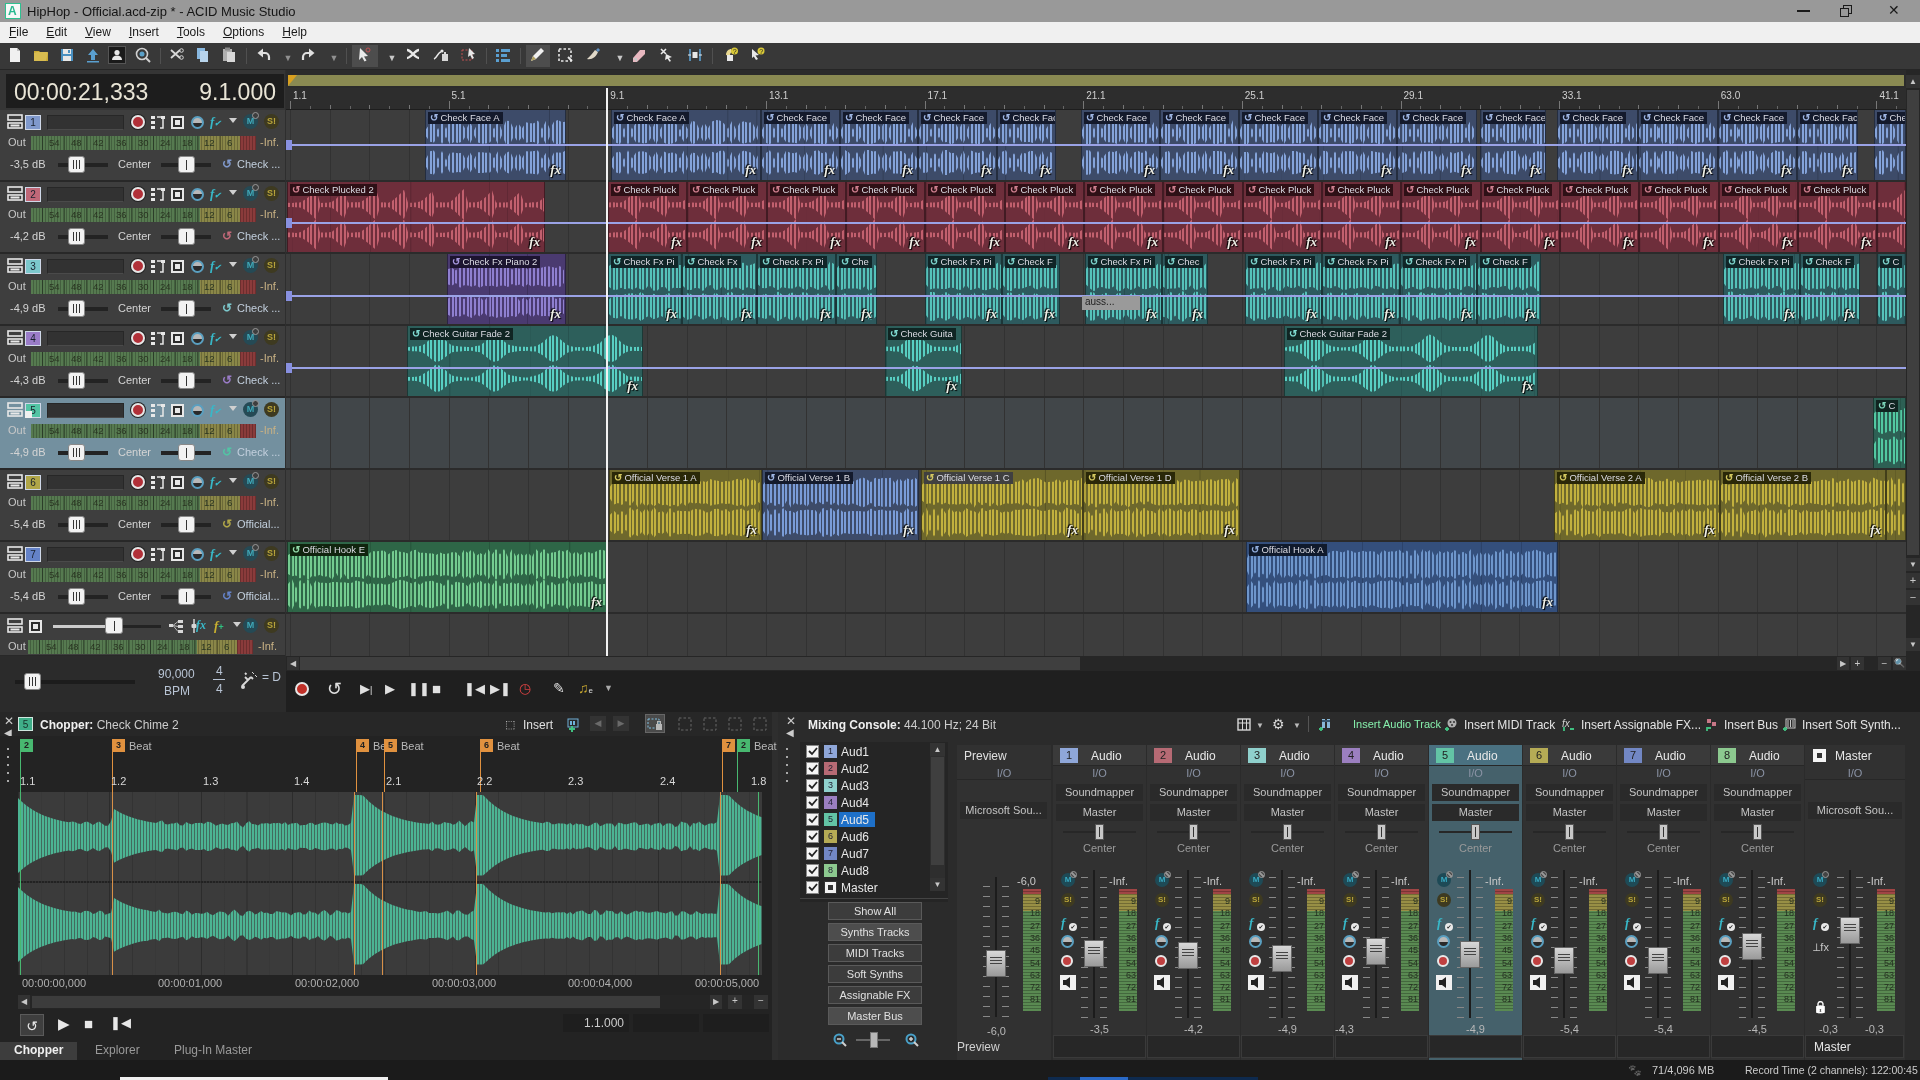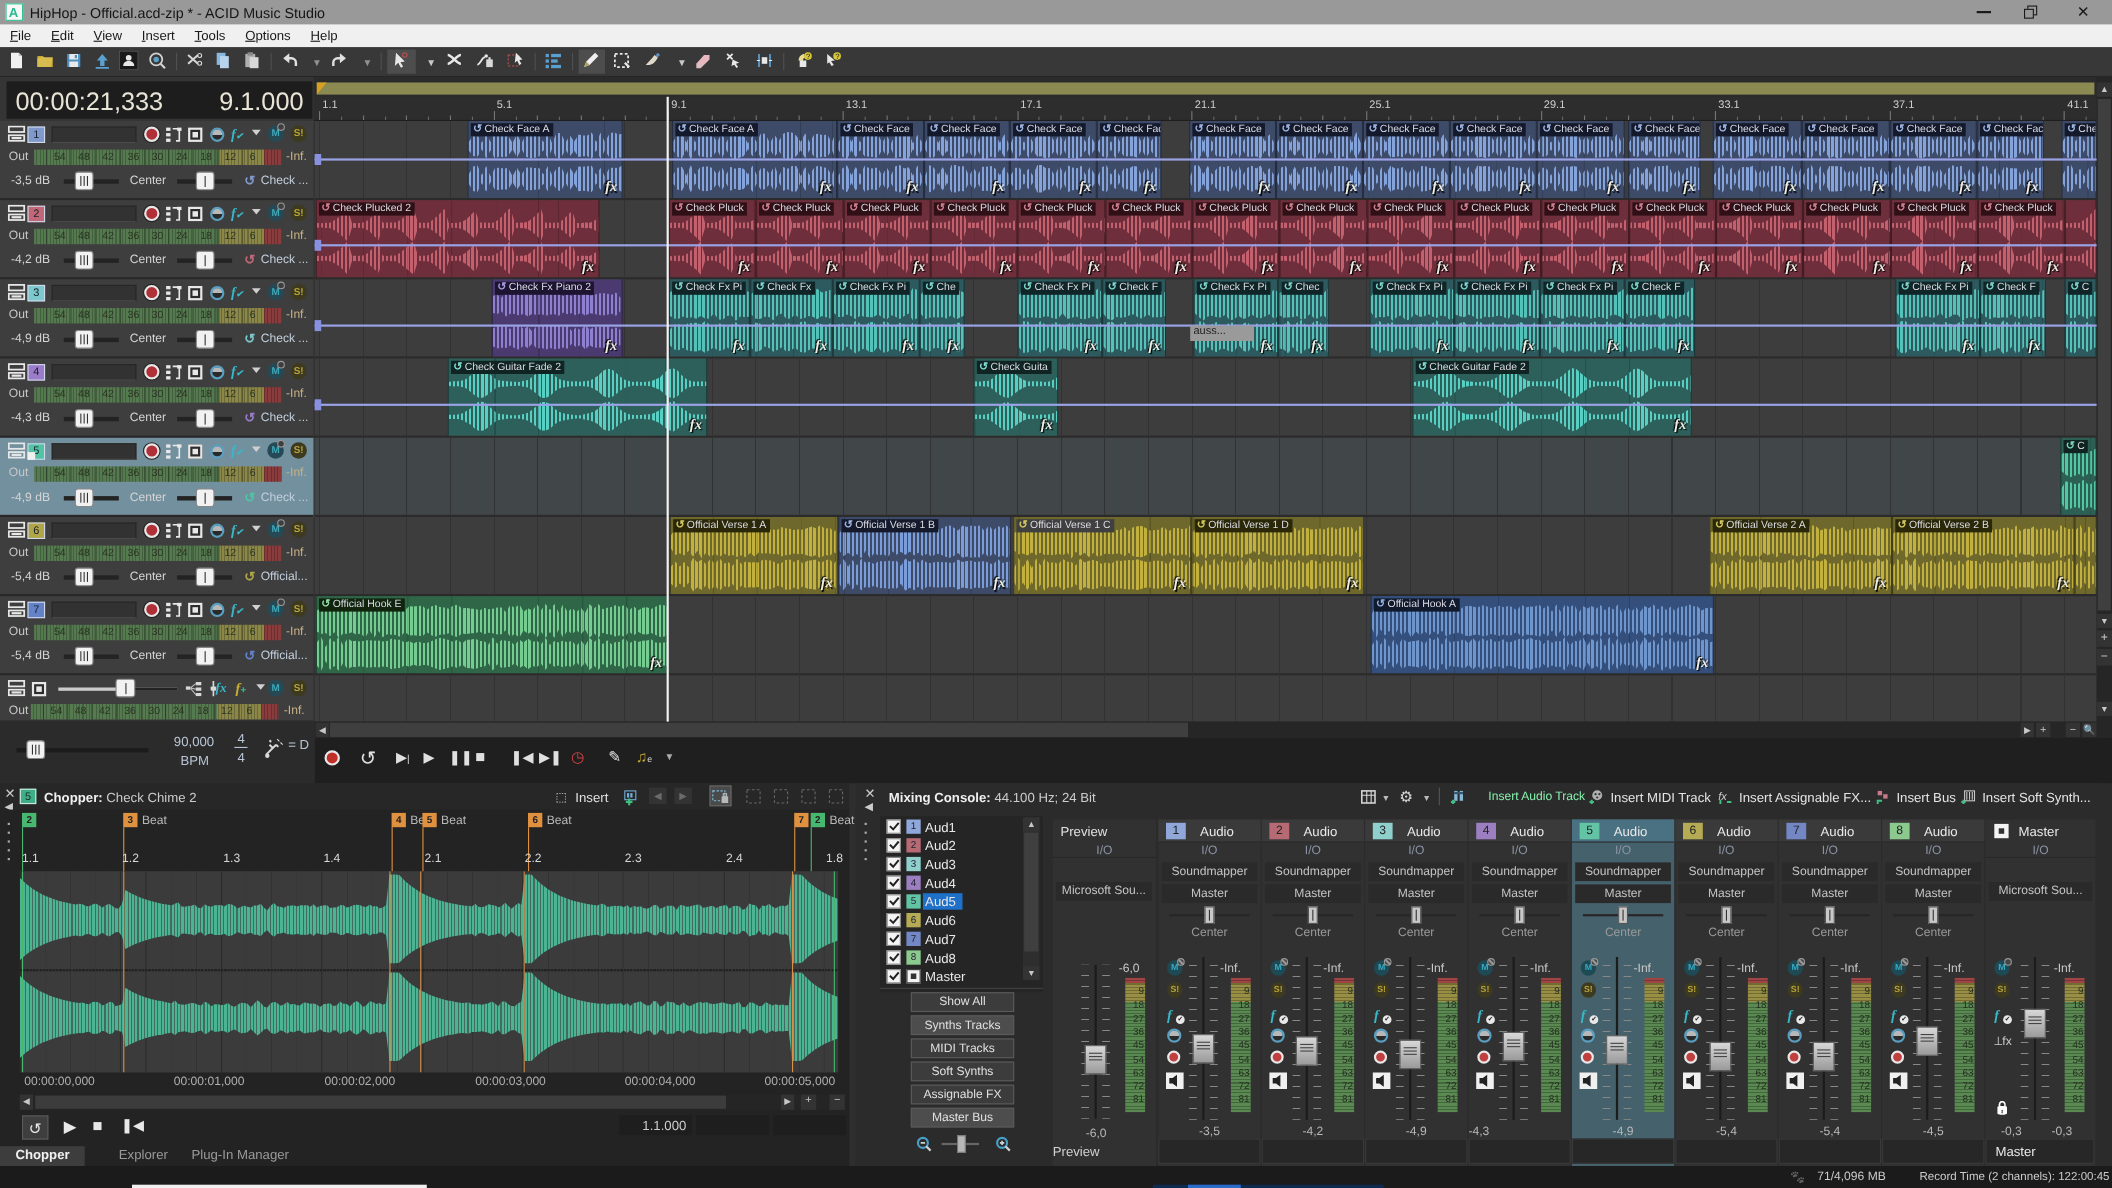--- a/index.html
+++ b/index.html
@@ -879,21 +879,21 @@
     <div class="abs" style="left:1273.1px;top:13px;width:1px;height:9px;background:#777"></div>
     <div class="rlab" style="left:1276.1px">33.1</div>
     <div class="abs" style="left:1292.9px;top:18px;width:1px;height:4px;background:#666"></div>
     <div class="abs" style="left:1312.8px;top:17px;width:1px;height:5px;background:#777"></div>
     <div class="abs" style="left:1332.6px;top:18px;width:1px;height:4px;background:#666"></div>
     <div class="abs" style="left:1352.4px;top:17px;width:1px;height:5px;background:#777"></div>
     <div class="abs" style="left:1372.3px;top:18px;width:1px;height:4px;background:#666"></div>
     <div class="abs" style="left:1392.1px;top:17px;width:1px;height:5px;background:#777"></div>
     <div class="abs" style="left:1411.9px;top:18px;width:1px;height:4px;background:#666"></div>
     <div class="abs" style="left:1431.8px;top:13px;width:1px;height:9px;background:#777"></div>
-    <div class="rlab" style="left:1434.8px">37.1</div>
+    <div class="rlab" style="left:1434.8px">63.0</div>
     <div class="abs" style="left:1451.6px;top:18px;width:1px;height:4px;background:#666"></div>
     <div class="abs" style="left:1471.4px;top:17px;width:1px;height:5px;background:#777"></div>
     <div class="abs" style="left:1491.2px;top:18px;width:1px;height:4px;background:#666"></div>
     <div class="abs" style="left:1511.1px;top:17px;width:1px;height:5px;background:#777"></div>
     <div class="abs" style="left:1530.9px;top:18px;width:1px;height:4px;background:#666"></div>
     <div class="abs" style="left:1550.7px;top:17px;width:1px;height:5px;background:#777"></div>
     <div class="abs" style="left:1570.6px;top:18px;width:1px;height:4px;background:#666"></div>
     <div class="abs" style="left:1590.4px;top:13px;width:1px;height:9px;background:#777"></div>
     <div class="rlab" style="left:1593.4px">41.1</div>
     <div class="abs" style="left:1610.2px;top:18px;width:1px;height:4px;background:#666"></div>
@@ -1706,22 +1706,22 @@
 <div class="abs" style="left:20px;top:2px;width:24px;height:22px;background:#3e3e3e;border:1px solid #5a5a5a;color:#e8e8e8;text-align:center;font-size:14px;line-height:22px">↺</div>
 <span class="abs" style="left:58px;top:3px;color:#e8e8e8;font-size:15px">▶</span>
 <span class="abs" style="left:84px;top:3px;color:#e8e8e8;font-size:15px">■</span>
 <span class="abs" style="left:110px;top:3px;color:#e8e8e8;font-size:13px">❚◀</span>
 <div class="abs" style="left:563px;top:2px;width:66px;height:18px;background:#1e1e1e;color:#cccccc;font-size:12px;text-align:right;line-height:18px;padding-right:5px">1.1.000</div>
 <div class="abs" style="left:633px;top:2px;width:66px;height:18px;background:#1e1e1e"></div>
 <div class="abs" style="left:703px;top:2px;width:66px;height:18px;background:#1e1e1e"></div>
 </div>
     <div class="abs" style="left:0;top:330px;width:772px;height:18px">
 <div class="tab" style="left:0;background:#3d3d3d;color:#f0f0f0;font-weight:bold;height:18px;line-height:16px">Chopper</div>
-<div class="tab" style="left:94px;height:18px;line-height:16px">Explorer</div>
-<div class="tab" style="left:160px;height:18px;line-height:16px">Plug-In Manager</div>
+<div class="tab" style="left:81px;height:18px;line-height:16px">Explorer</div>
+<div class="tab" style="left:160px;height:18px;line-height:16px">Plug-In Master</div>
 </div>
   </div>
 <div class="mixer">
     <span class="abs" style="left:8px;top:2px;color:#cccccc;font-size:12px">✕</span>
     <span class="abs" style="left:8px;top:15px;color:#cccccc;font-size:10px">◀</span>
     <span class="abs" style="left:30px;top:6px;color:#f0f0f0;font-size:12px;font-weight:bold">Mixing Console: <span style="font-weight:normal;color:#cccccc">44.100 Hz; 24 Bit</span></span>
     <svg class="abs" style="left:459px;top:6px" width="15" height="14" viewBox="0 0 15 14">
       <rect x="1" y="1" width="12" height="11" fill="none" stroke="#d8d8d8" stroke-width="1.4"></rect>
       <path d="M1 5h12M5.5 1v11M9.5 1v11" stroke="#d8d8d8"></path>
     </svg>

